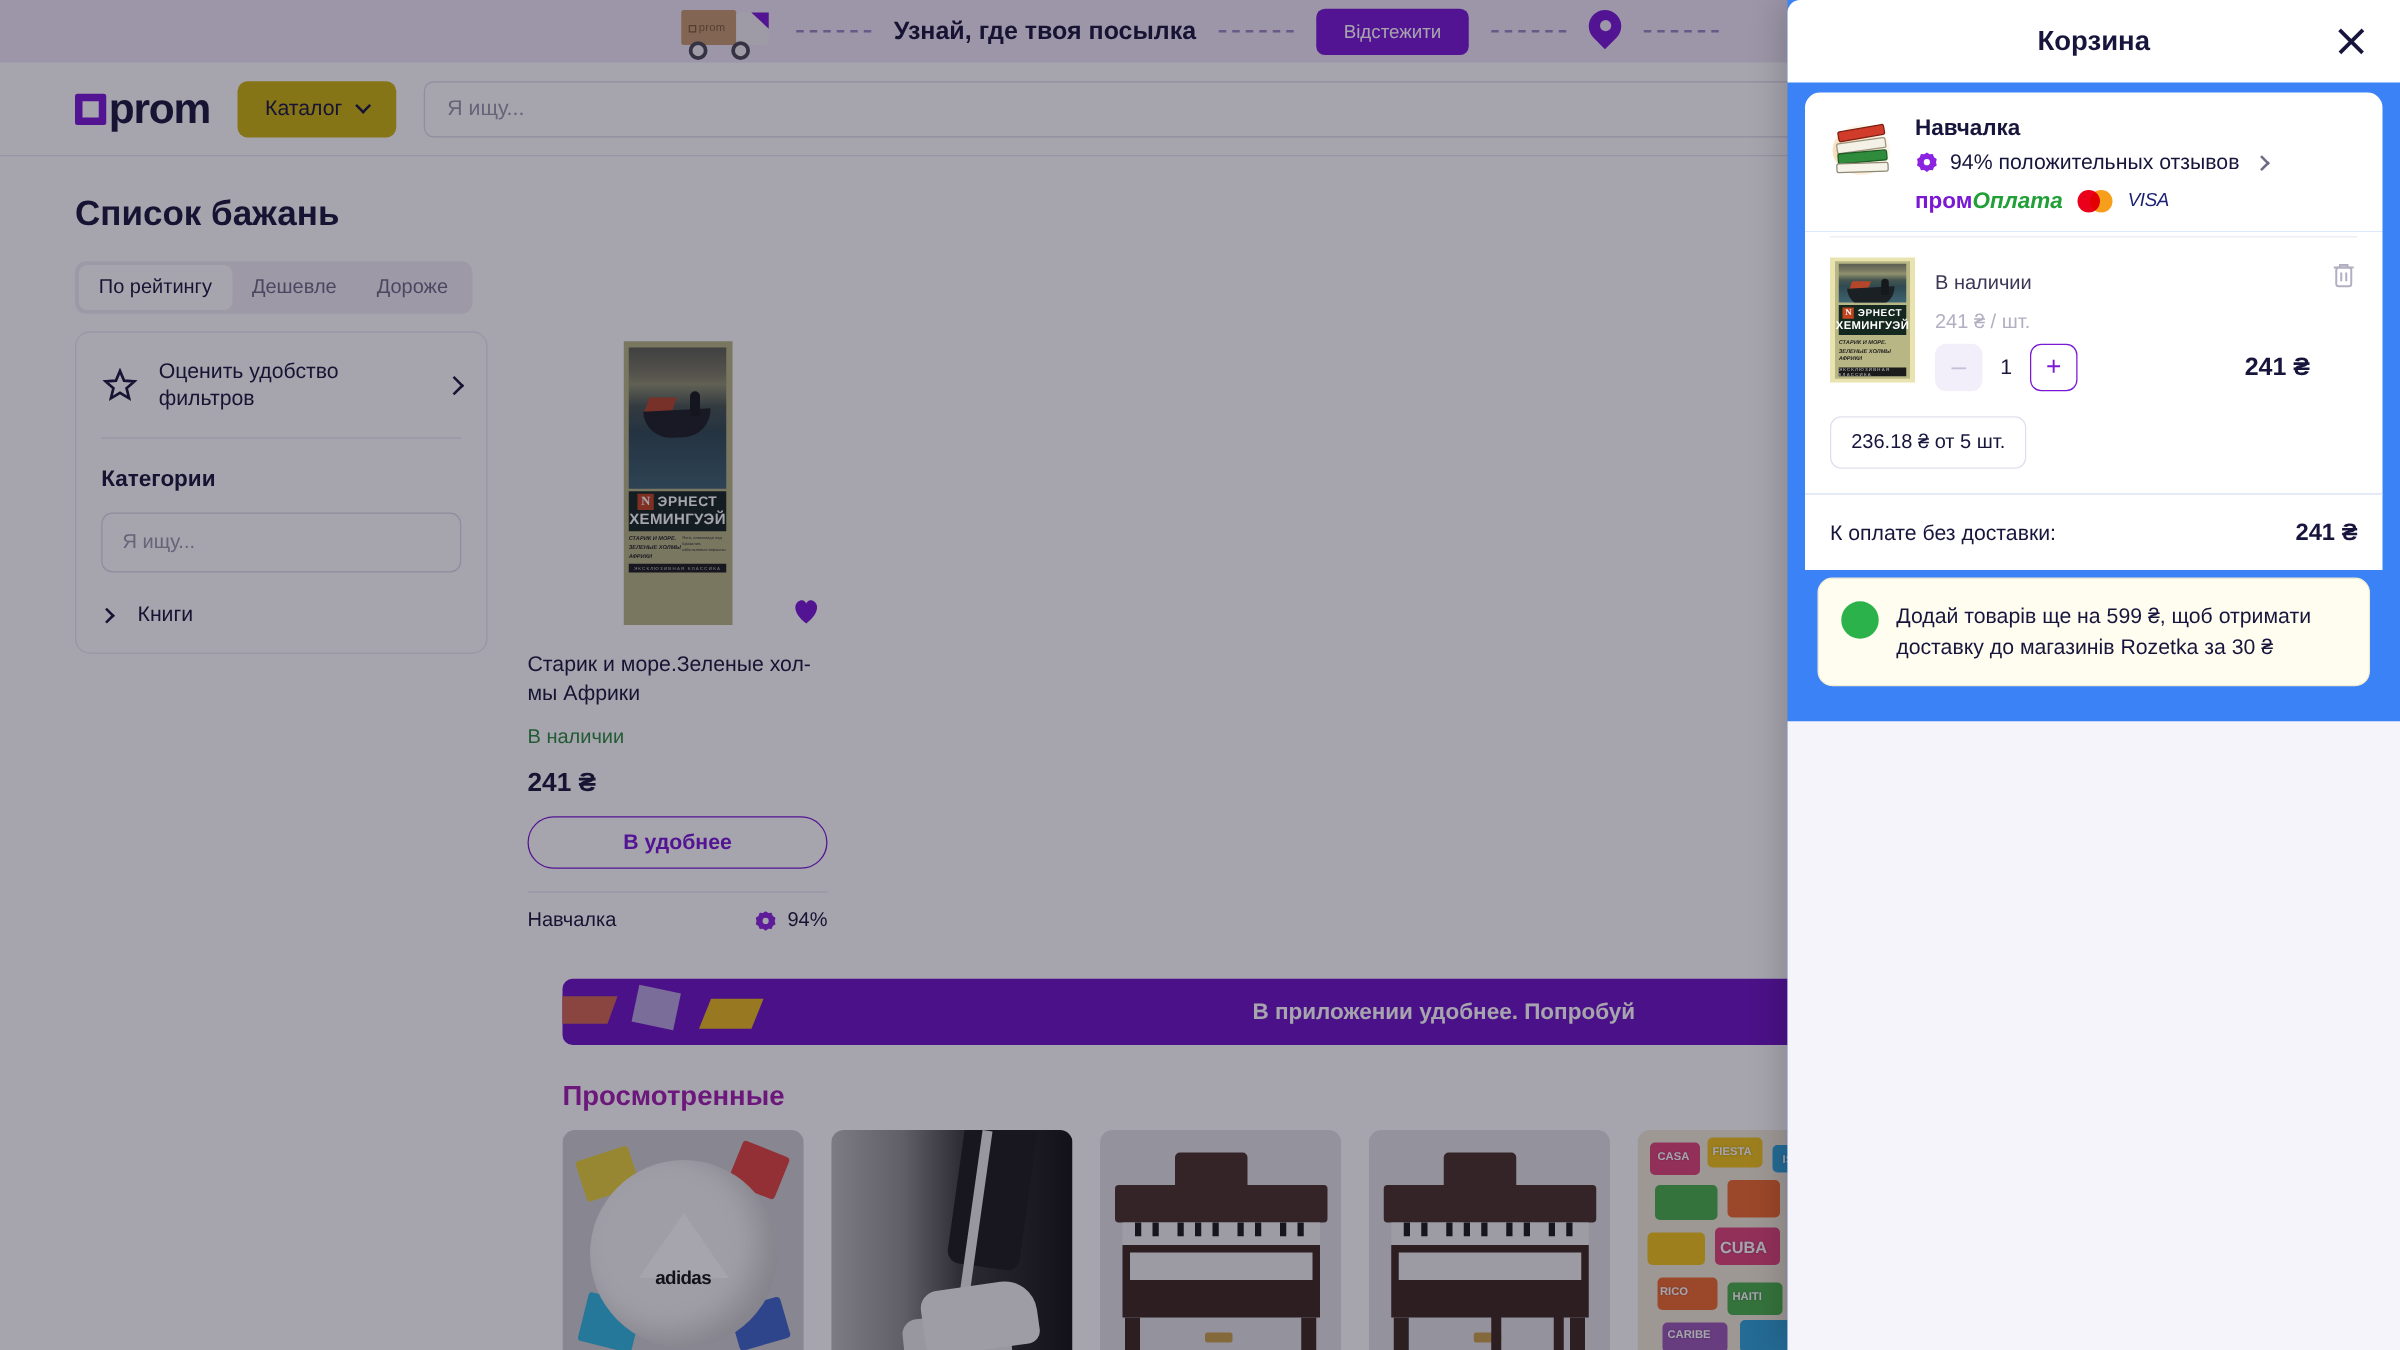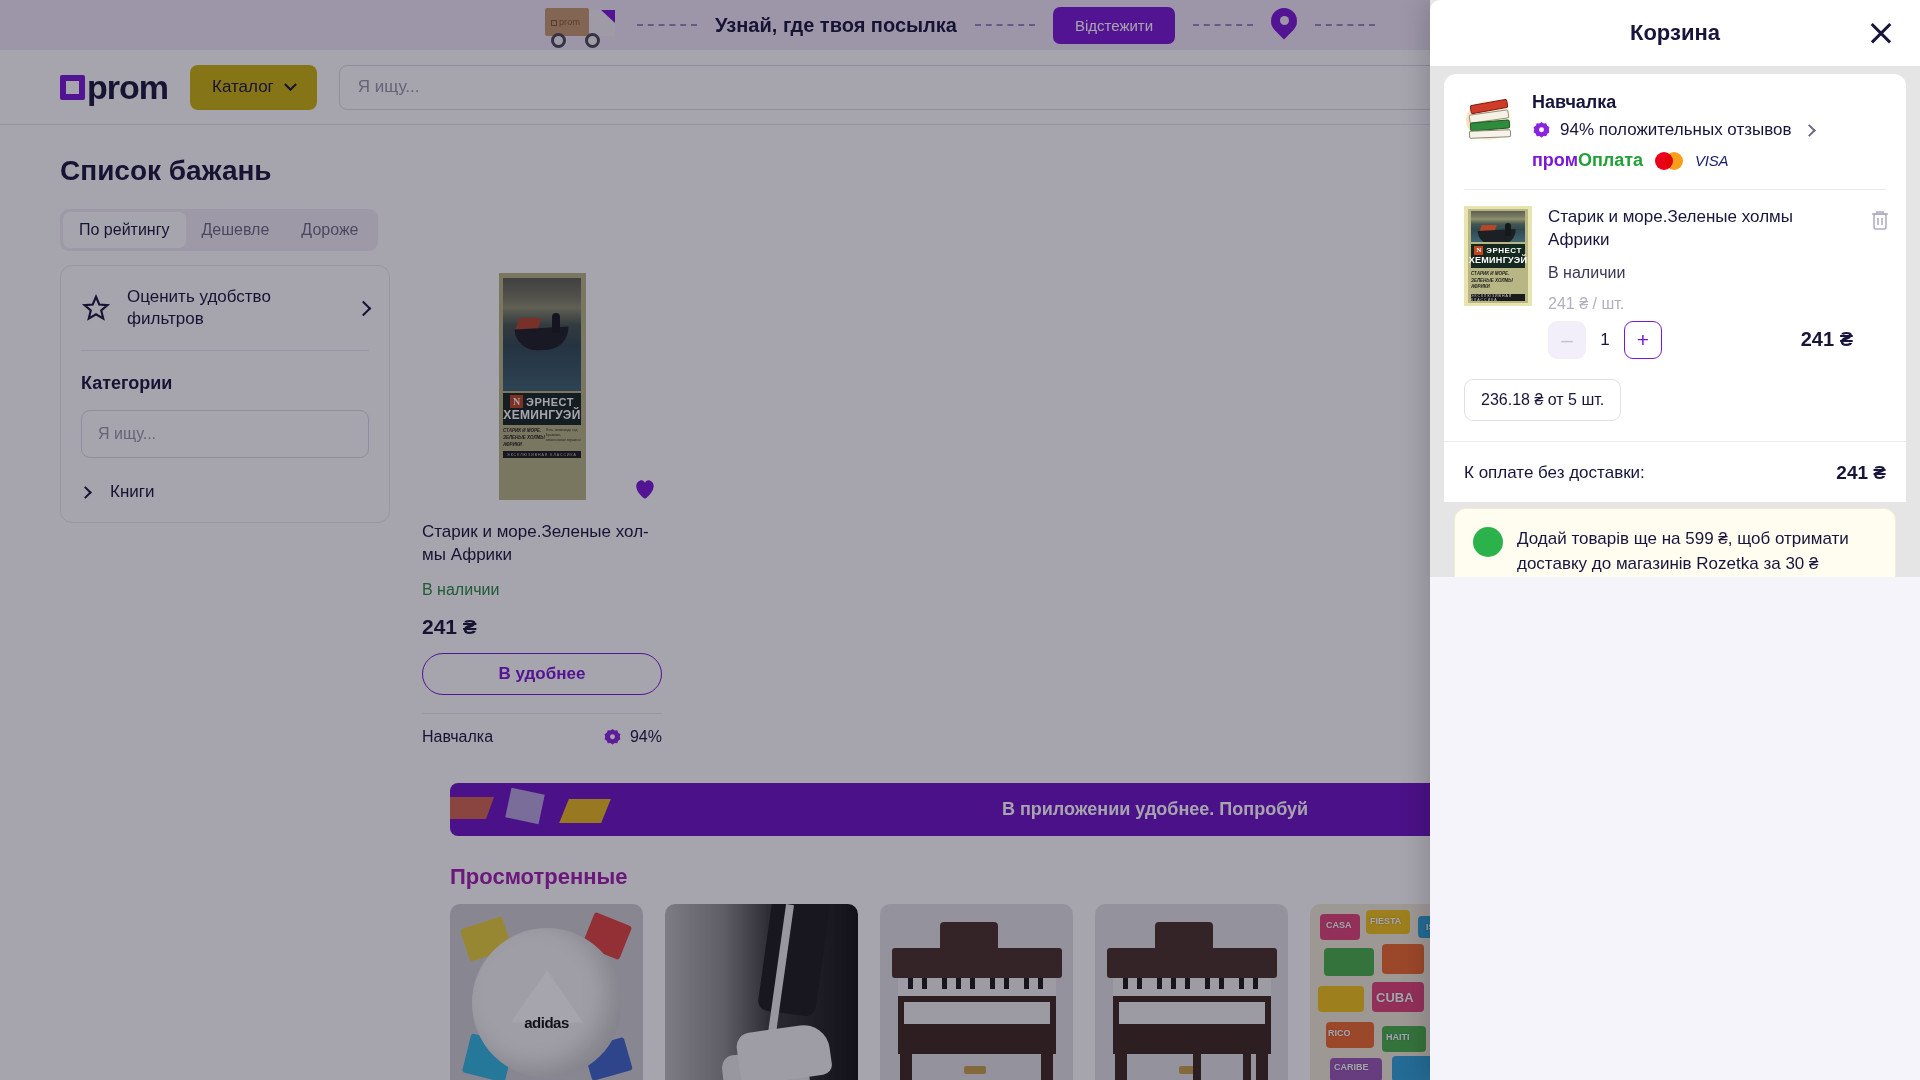--- a/index.html
+++ b/index.html
@@ -321,21 +321,21 @@
   .t-poster { background: #f3ecd9; }
   .t-poster i { position: absolute; border-radius: 4px; }
   .t-poster .w {
     position:absolute; font-size: 9px; font-weight: bold; color:#fff;
     text-shadow: 0 0 2px rgba(0,0,0,.3);
   }
 
   
   .drawer {
     position: absolute; right: 0; top: 0; width: 490px; height: 1080px;
-    background: #e5e5e5; z-index: 100;
+    background: #3b82f6; z-index: 100;
     display: flex; flex-direction: column;
     box-shadow: -6px 0 24px rgba(0,0,0,.16);
   }
   .drawer-head {
     height: 66px; background: #fff; position: relative;
     display: flex; align-items: center; justify-content: center;
     border-radius: 10px 0 0 0;
   }
   .drawer-title { font-size: 22px; font-weight: bold; color: #17153b; }
   .close-x {
@@ -364,21 +364,21 @@
     border-radius: 50%;
   }
   .seller-info { flex: 1; }
   .seller-name { font-size: 18px; font-weight: bold; color: #17153b; }
   .seller-rating { display: flex; align-items: center; gap: 9px; margin-top: 7px; }
   .badge-ico { width: 19px; height: 19px; flex: none; }
   .seller-rating-text { font-size: 17px; color: #17153b; }
   .seller-rating .chev-r { width: 9px; height: 9px; border-width: 2px; border-color: #6f6a85; margin-left: 4px; }
   .pay-row { display: flex; align-items: center; gap: 12px; margin-top: 10px; }
   .promoplata { font-size: 18px; font-weight: bold; }
-  .pp-prom { color: #7a18d6; } .pp-oplata { color: #21a038; }
+  .pp-prom { color: #7a18d6; } .pp-oplata { color: #21a038; font-style: italic; }
   .mc { position: relative; width: 28px; height: 18px; }
   .mc i { position: absolute; top: 0; width: 18px; height: 18px; border-radius: 50%; }
   .mc .mc-r { left: 0; background: #eb001b; }
   .mc .mc-y { right: 0; background: #f79e1b; mix-blend-mode: multiply; }
   .visa { font-size: 15px; font-weight: normal; font-style: italic; color: #1a1f71; letter-spacing: -.3px; }
 
   .item-card { background: #fff; padding: 4px 20px 20px; }
   .item-sep { height: 1px; background: #eceaf3; margin: 0 0 16px 0; }
   .item-row { display: flex; gap: 16px; }
   .item-img {
@@ -759,21 +759,20 @@
               </div>
               <div class="bc-hem">ХЕМИНГУЭЙ</div>
             </div>
             <div class="bc-sub">
               <div class="bc-sub-l">СТАРИК И МОРЕ. ЗЕЛЕНЫЕ ХОЛМЫ АФРИКИ</div>
             </div>
             <div class="bc-foot">ЭКСКЛЮЗИВНАЯ КЛАССИКА</div>
           </div>
         </div>
         <div class="item-main">
-          <div class="item-title">Старик и море.Зеленые холмы Африки</div>
           <div class="item-stock">В наличии</div>
           <div class="item-unit">241 ₴ / шт.</div>
           <div class="qty-row">
             <button class="qty-minus">–</button>
             <span class="qty-val">1</span>
             <button class="qty-plus">+</button>
             <span class="item-total">241 ₴</span>
           </div>
         </div>
         <svg class="trash" viewBox="0 0 22 24" fill="none" stroke="currentColor" stroke-width="1.6">

